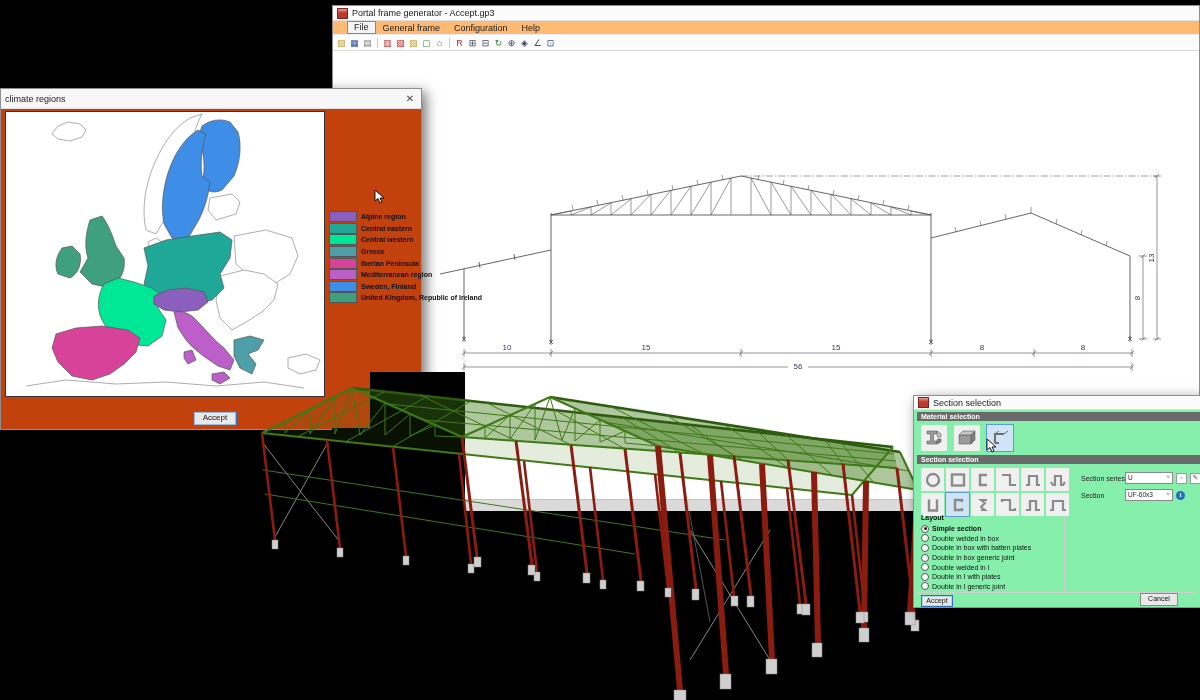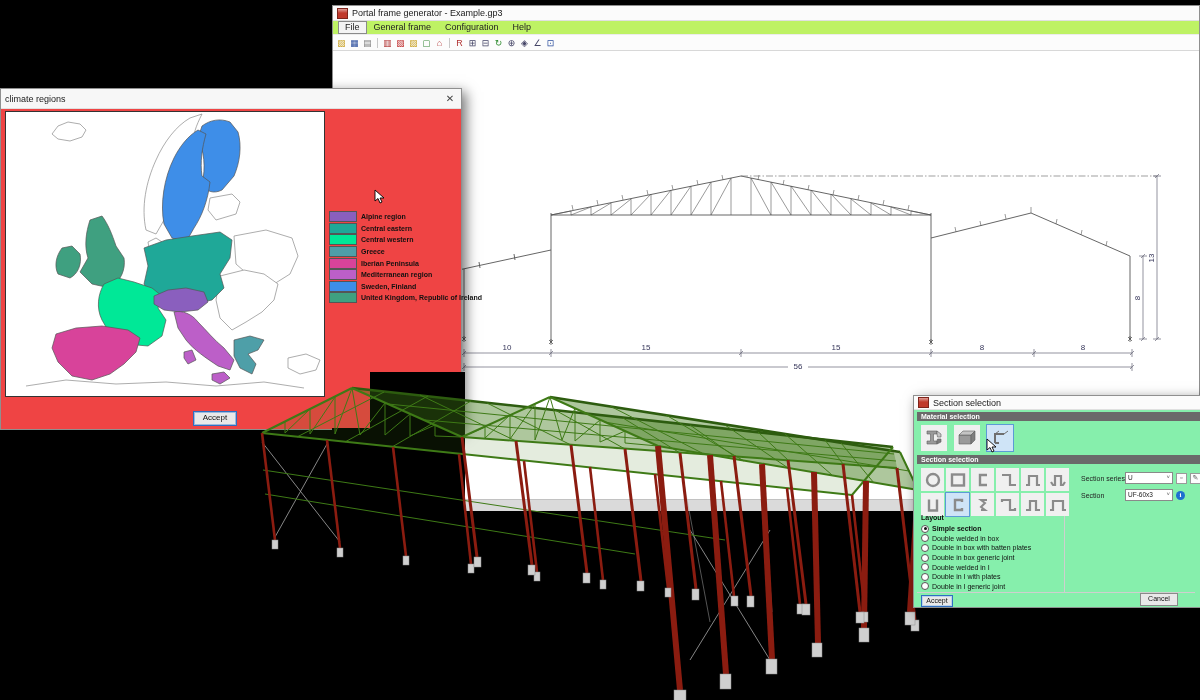--- a/index.html
+++ b/index.html
@@ -7,31 +7,31 @@
          font-family:"Liberation Sans",sans-serif;-webkit-font-smoothing:antialiased;}
   .window{position:absolute;background:#fff;border:1px solid #8f8f8f;box-shadow:4px 4px 12px rgba(0,0,0,.55);box-sizing:border-box;}
   .titlebar{display:flex;align-items:center;background:#fbfbfb;border-bottom:1px solid #e0e0e0;padding:0 4px;box-sizing:border-box;}
   .title-text{font-size:9px;color:#1a1a1a;white-space:nowrap;overflow:hidden;}
   .app-icon{width:9px;height:9px;background:#c0392b;border:1px solid #7e241b;margin-right:4px;flex:none;
             background-image:linear-gradient(to bottom,rgba(255,255,255,.5),rgba(255,255,255,0) 45%);}
   .close-x{margin-left:auto;font-size:10px;color:#444;width:14px;text-align:center;cursor:default;}
   
   #main-window{left:332px;top:5px;width:868px;height:505px;z-index:1;}
   #main-window .titlebar{height:15px;}
-  .menubar{display:flex;align-items:center;height:13px;background:#bef264;font-size:9px;color:#222;padding-left:5px;border-bottom:1px solid #ececec;}
+  .menubar{display:flex;align-items:flex-end;height:13px;background:#fdba74;font-size:9px;color:#222;padding-left:14px;border-bottom:1px solid #ececec;}
   .menu-item{padding:0 7px;line-height:11px;}
   .menu-item.focused{border:1px solid #8a8a8a;background:#f4f4f4;padding:0 6px;}
   .toolbar{display:flex;align-items:center;height:15px;background:#fcfcfc;border-bottom:1px solid #d8d8d8;padding-left:3px;gap:2px;}
   .tb-icon{width:11px;height:12px;font-size:9px;line-height:12px;text-align:center;display:inline-block;}
   .tb-sep{width:1px;height:10px;background:#c8c8c8;margin:0 2px;}
   #main-client{position:relative;width:100%;height:460px;background:#fff;}
   #drawing-svg{position:absolute;left:0;top:0;}
   #client-bottom-strip{position:absolute;left:0;bottom:0;width:100%;height:11px;background:#dadada;border-top:1px solid #c2c2c2;}
   
-  #climate-window{left:0;top:88px;width:462px;height:342px;background:#ef4444;z-index:2;}
+  #climate-window{left:0;top:88px;width:422px;height:342px;background:#c2410c;z-index:2;}
   #climate-window .titlebar{height:20px;background:#f7f7f7;}
   #map-box{position:absolute;left:4px;top:22px;width:318px;height:284px;background:#fff;border:1px solid #333;}
   #legend{position:absolute;left:328px;top:122px;width:132px;}
   .legend-row{display:flex;align-items:center;height:11.6px;}
   .legend-swatch{width:26px;height:9px;flex:none;border:0.5px solid #555;}
   .legend-label{font-size:7px;font-weight:bold;color:#111;margin-left:4px;white-space:nowrap;}
   #climate-accept{position:absolute;left:192px;bottom:3px;width:42px;height:13px;font-size:8px;line-height:11px;text-align:center;
       background:#e9e9e9;border:1px solid #2f6fc1;box-shadow:0 0 0 1px #9db9dd inset;color:#111;}
   
   #section-dialog{left:913px;top:395px;width:316px;height:213px;background:#86efac;z-index:4;}
@@ -69,21 +69,21 @@
   svg text{font-family:"Liberation Sans",sans-serif;}
 </style>
 </head>
 <body>
 
 <div id="stage">
 
   <div class="window" id="main-window">
     <div class="titlebar">
       <span class="app-icon"></span>
-      <span class="title-text">Portal frame generator - Example.gp3</span>
+      <span class="title-text">Portal frame generator - Accept.gp3</span>
     </div>
     <div class="menubar">
       <span class="menu-item focused">File</span>
       <span class="menu-item">General frame</span>
       <span class="menu-item">Configuration</span>
       <span class="menu-item">Help</span>
     </div>
     <div class="toolbar">
       <span class="tb-icon" style="color: rgb(201, 162, 39);">▨</span>
       <span class="tb-icon" style="color: rgb(45, 79, 158);">▦</span>

